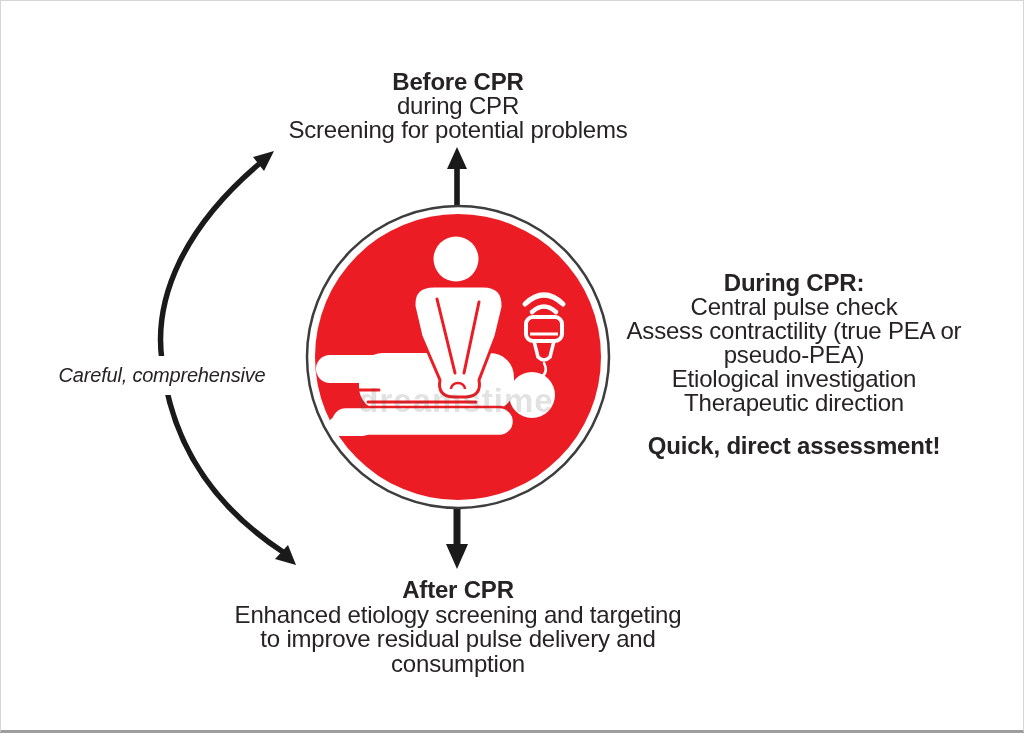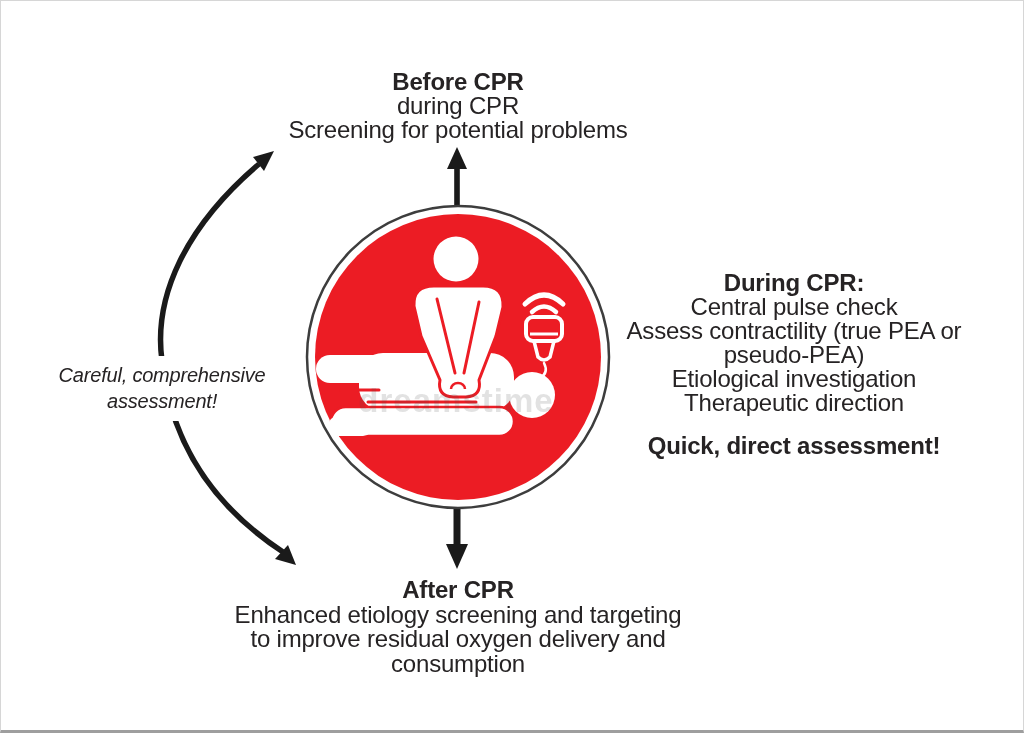--- a/index.html
+++ b/index.html
@@ -113,24 +113,23 @@
     <span class="line">Assess contractility (true PEA or</span>
     <span class="line">pseudo-PEA)</span>
     <span class="line">Etiological investigation</span>
     <span class="line">Therapeutic direction</span>
     <span class="emphasis">Quick, direct assessment!</span>
   </div>
 
   <div class="note note-bottom">
     <span class="title">After CPR</span>
     <span class="line">Enhanced etiology screening and targeting</span>
-    <span class="line">to improve residual oxygen delivery and</span>
+    <span class="line">to improve residual pulse delivery and</span>
     <span class="line">consumption</span>
   </div>
 
   <div class="note note-left">
     <span class="line">Careful, comprehensive</span>
-    <span class="line">assessment!</span>
   </div>
 
   <div class="watermark">dreamstime</div>
 
 </div>
 
 </body></html>

